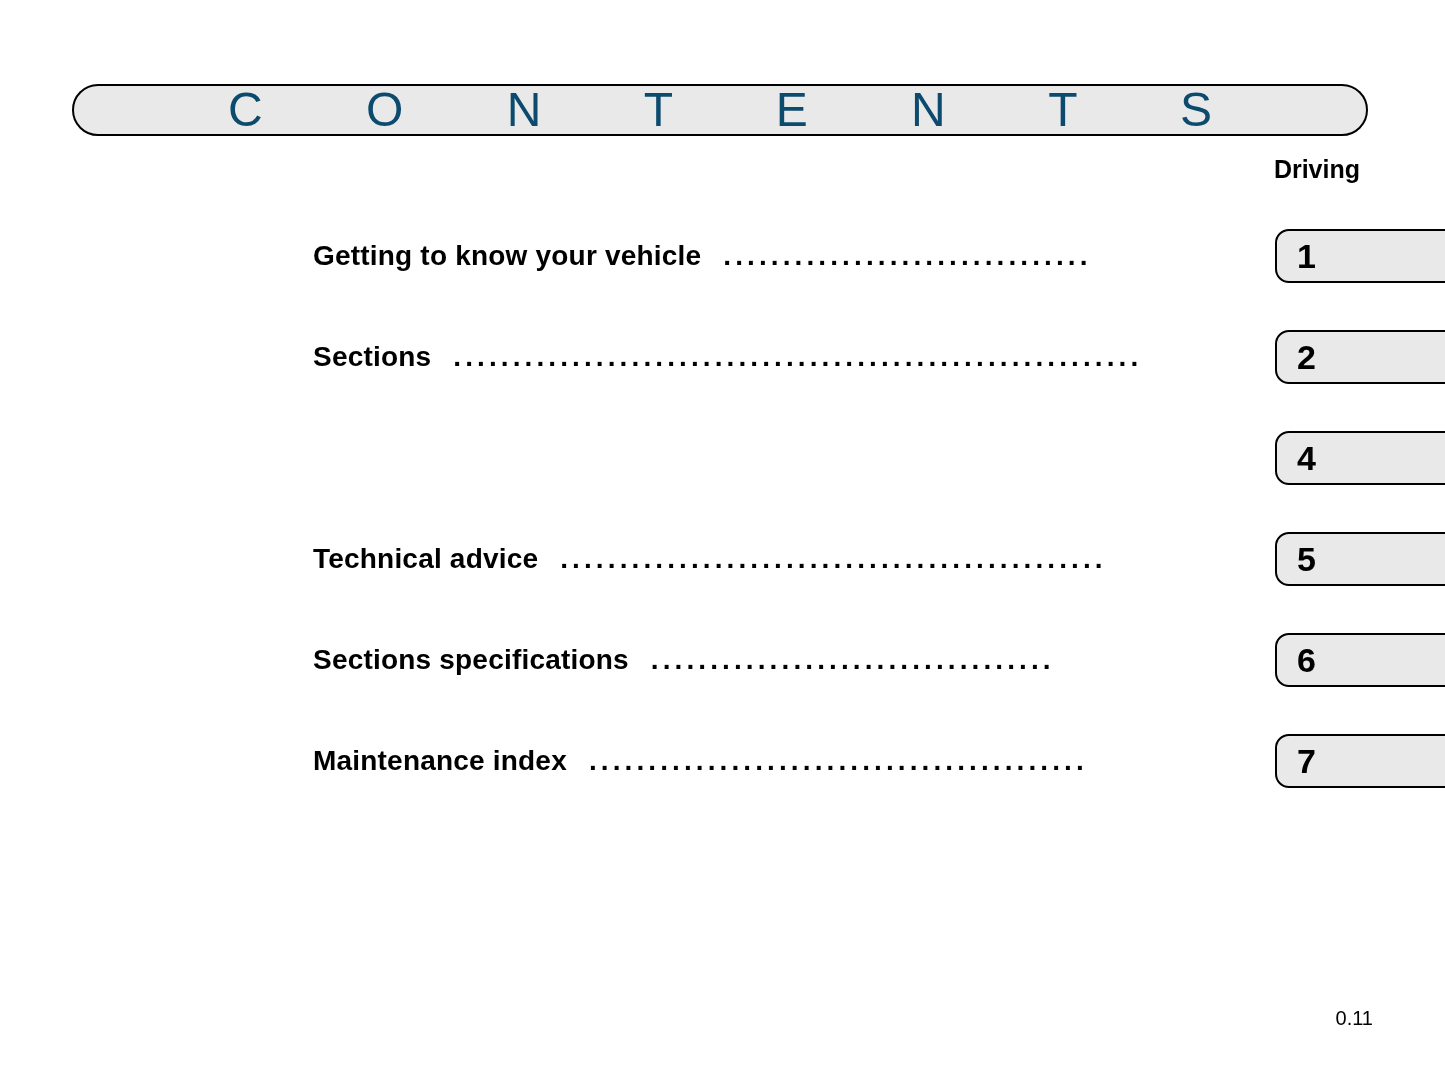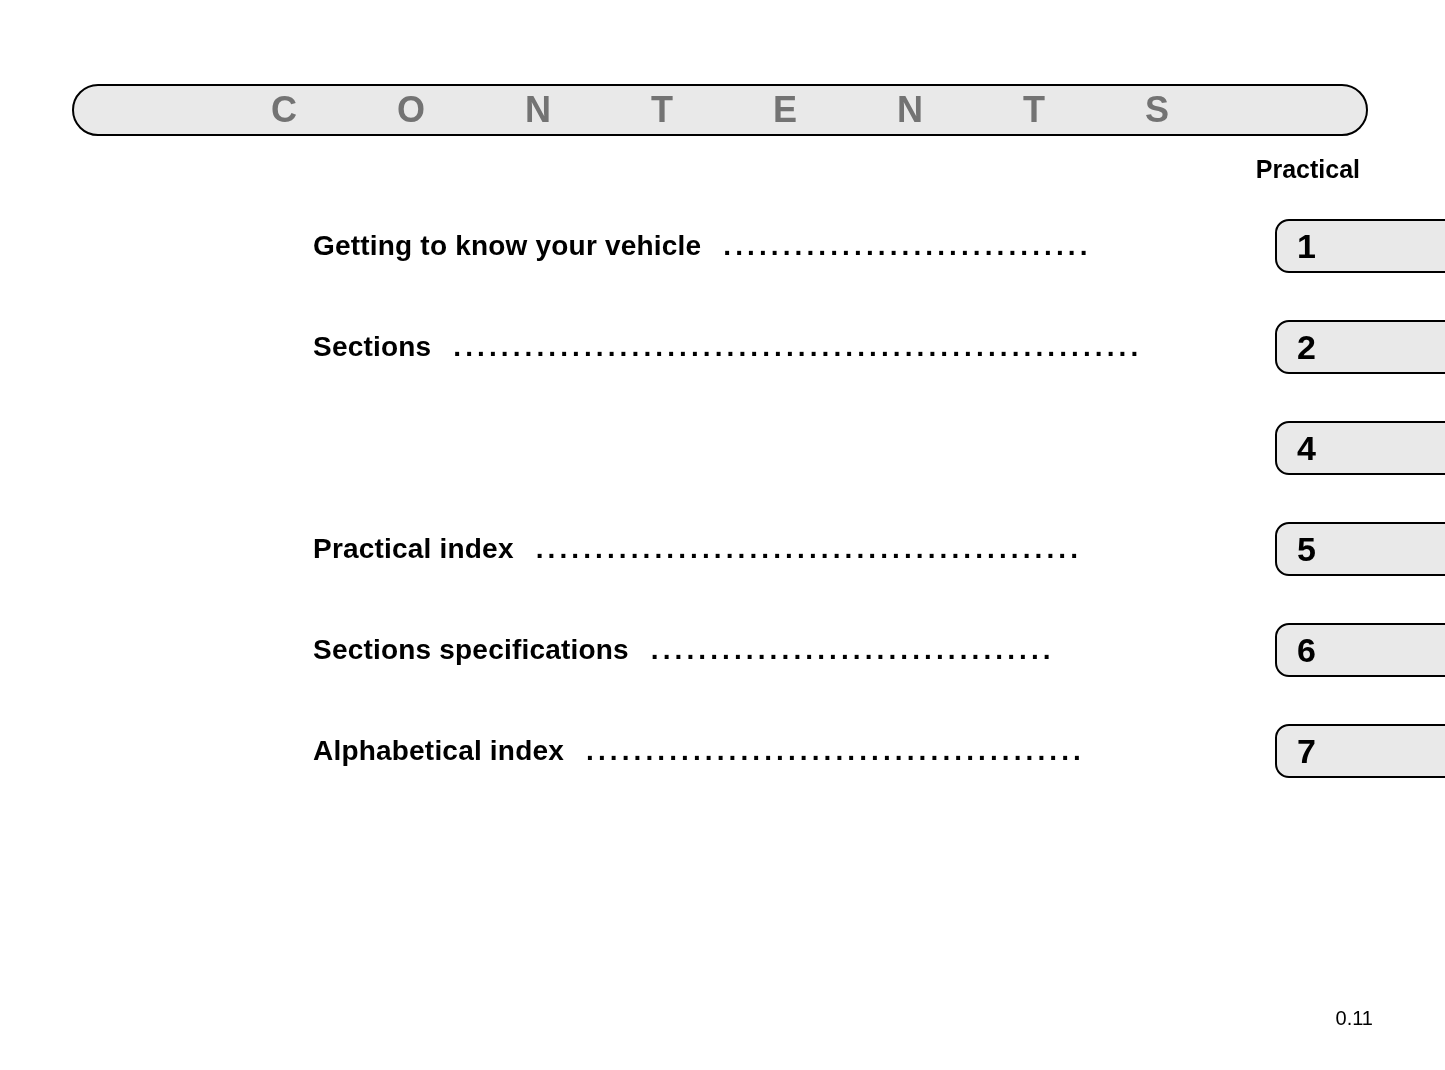--- a/index.html
+++ b/index.html
@@ -25,43 +25,43 @@
     height: 52px;
     border: 2px solid #000000;
     border-radius: 26px;
     background: #e9e9e9;
     box-sizing: border-box;
     display: flex;
     align-items: center;
     justify-content: center;
   }
   .title-text {
-    font-size: 36px;
-    font-weight: bold;
+    font-size: 48px;
+    font-weight: normal;
     letter-spacing: 45px;
     text-indent: 45px;
     line-height: 1;
-    color: #737373;
+    color: #0c4a6e;
     white-space: nowrap;
   }
 
   
   .sections-label {
     position: absolute;
     right: 85px;
     top: 155px;
     font-size: 25px;
     font-weight: bold;
   }
 
   
   .contents {
     position: absolute;
     left: 0;
-    top: 195px;
+    top: 205px;
     width: 1445px;
   }
   .row {
     position: relative;
     height: 101px;
     display: flex;
     align-items: center;
   }
   .entry {
     position: absolute;
@@ -117,21 +117,21 @@
     margin-left: 8px;
   }
 </style>
 </head>
 <body>
 
 <div class="title-banner">
   <div class="title-text">C O N T E N T S</div>
 </div>
 
-<div class="sections-label">Practical</div>
+<div class="sections-label">Driving</div>
 
 <div class="contents">
 
   <div class="row">
     <div class="entry">
       <span class="entry-label">Getting to know your vehicle</span>
       <span class="dots">...............................</span>
     </div>
     <div class="tab">
       <span class="tab-num">1</span>
@@ -150,41 +150,41 @@
 
 
   <div class="row">
     <div class="tab">
       <span class="tab-num">4</span>
     </div>
   </div>
 
   <div class="row">
     <div class="entry">
-      <span class="entry-label">Practical index</span>
+      <span class="entry-label">Technical advice</span>
       <span class="dots">..............................................</span>
     </div>
     <div class="tab">
       <span class="tab-num">5</span>
     </div>
   </div>
 
   <div class="row">
     <div class="entry">
       <span class="entry-label">Sections specifications</span>
       <span class="dots">..................................</span>
     </div>
     <div class="tab">
       <span class="tab-num">6</span>
     </div>
   </div>
 
   <div class="row">
     <div class="entry">
-      <span class="entry-label">Alphabetical index</span>
+      <span class="entry-label">Maintenance index</span>
       <span class="dots">..........................................</span>
     </div>
     <div class="tab">
       <span class="tab-num">7</span>
     </div>
   </div>
 
 </div>
 
 <div class="page-number">0.11</div>

